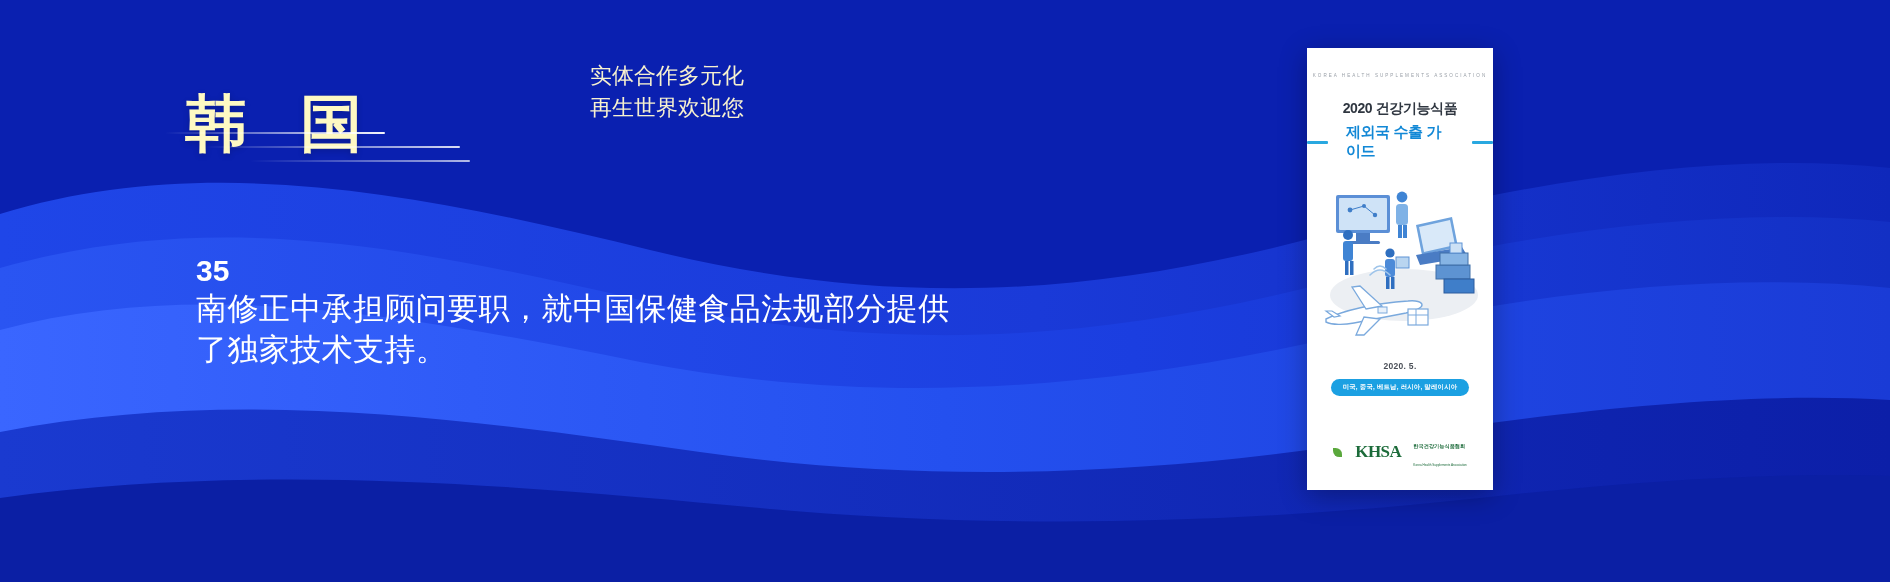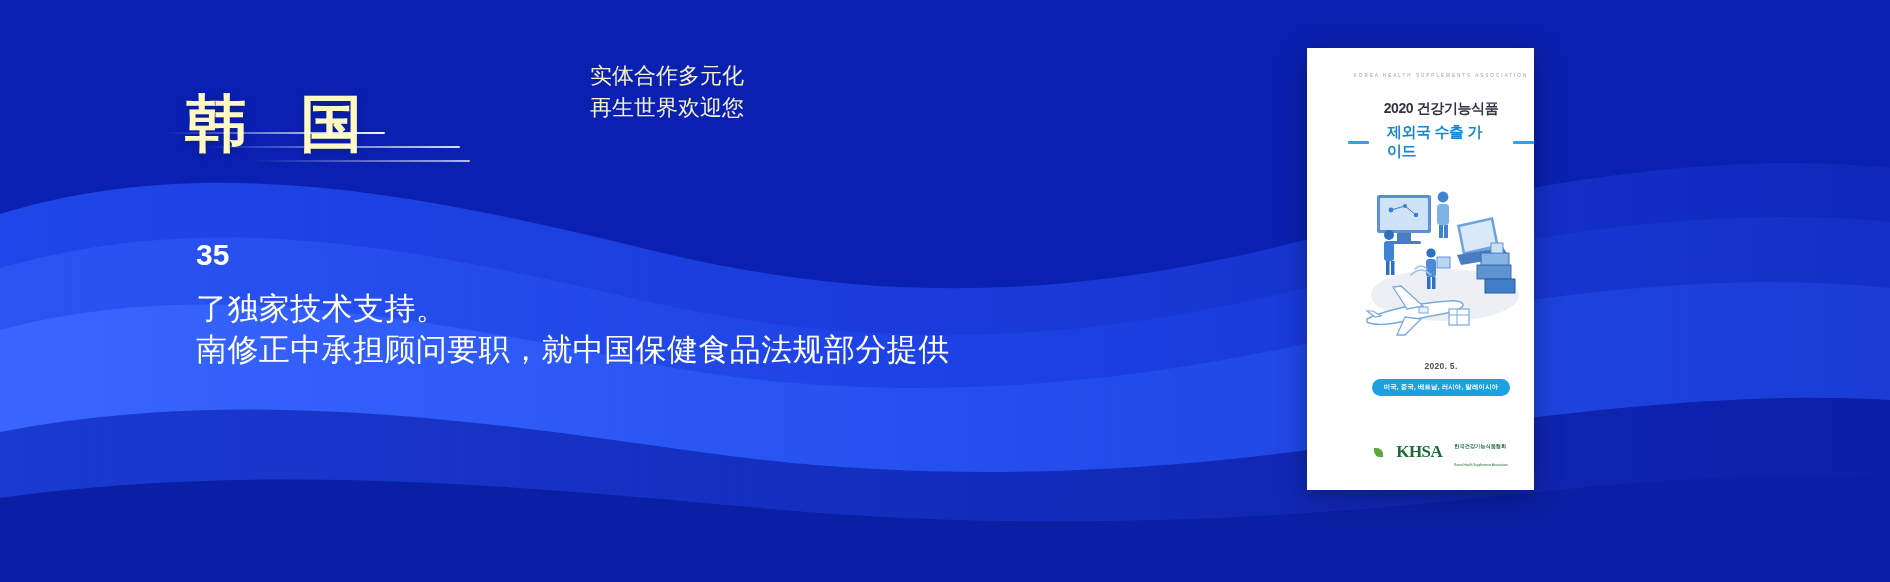--- a/index.html
+++ b/index.html
@@ -35,37 +35,36 @@
 
   
   .subtitle{
     position:absolute;left:590px;top:60px;
     color:#f7f1cf;font-size:22px;line-height:1.45;
     white-space:nowrap;
   }
 
   
   .item-number{
-    position:absolute;left:196px;top:240px;
+    position:absolute;left:196px;top:256px;
     color:#ffffff;font-size:30px;font-weight:bold;line-height:1;
   }
   .body-copy{
     position:absolute;left:196px;top:288px;width:900px;
     color:#ffffff;font-size:31px;line-height:1.33;
     letter-spacing:.4px;
   }
   .body-copy .ln{display:block;white-space:nowrap;}
 
   
   .brochure{
     position:absolute;left:1307px;top:48px;width:186px;height:442px;
     background:#ffffff;
     box-shadow:0 6px 26px rgba(0,0,0,.30);
     overflow:hidden;
-    padding-left:41px;
   }
   .br-assoc{
     margin-top:25px;text-align:center;color:#9aa0a8;
     font-size:4.6px;letter-spacing:2.0px;white-space:nowrap;
     text-transform:uppercase;
   }
   .br-title{
     margin-top:22px;text-align:center;
     color:#2f3640;font-size:14px;font-weight:bold;letter-spacing:-.4px;
   }
@@ -153,22 +152,22 @@
     </div>
   </div>
 
   <div class="subtitle">
     <div>实体合作多元化</div>
     <div>再生世界欢迎您</div>
   </div>
 
   <div class="item-number">35</div>
   <div class="body-copy">
+    <span class="ln">南修正中承担顾问要职，就中国保健食品法规部分提供</span>
     <span class="ln">了独家技术支持。</span>
-    <span class="ln">南修正中承担顾问要职，就中国保健食品法规部分提供</span>
   </div>
 
   <div class="brochure">
     <div class="br-assoc">Korea Health Supplements Association</div>
     <div class="br-title">2020 건강기능식품</div>
     <div class="br-sub-row">
       <span class="br-dash"></span>
       <span class="br-sub">제외국 수출 가이드</span>
       <span class="br-dash"></span>
     </div>

